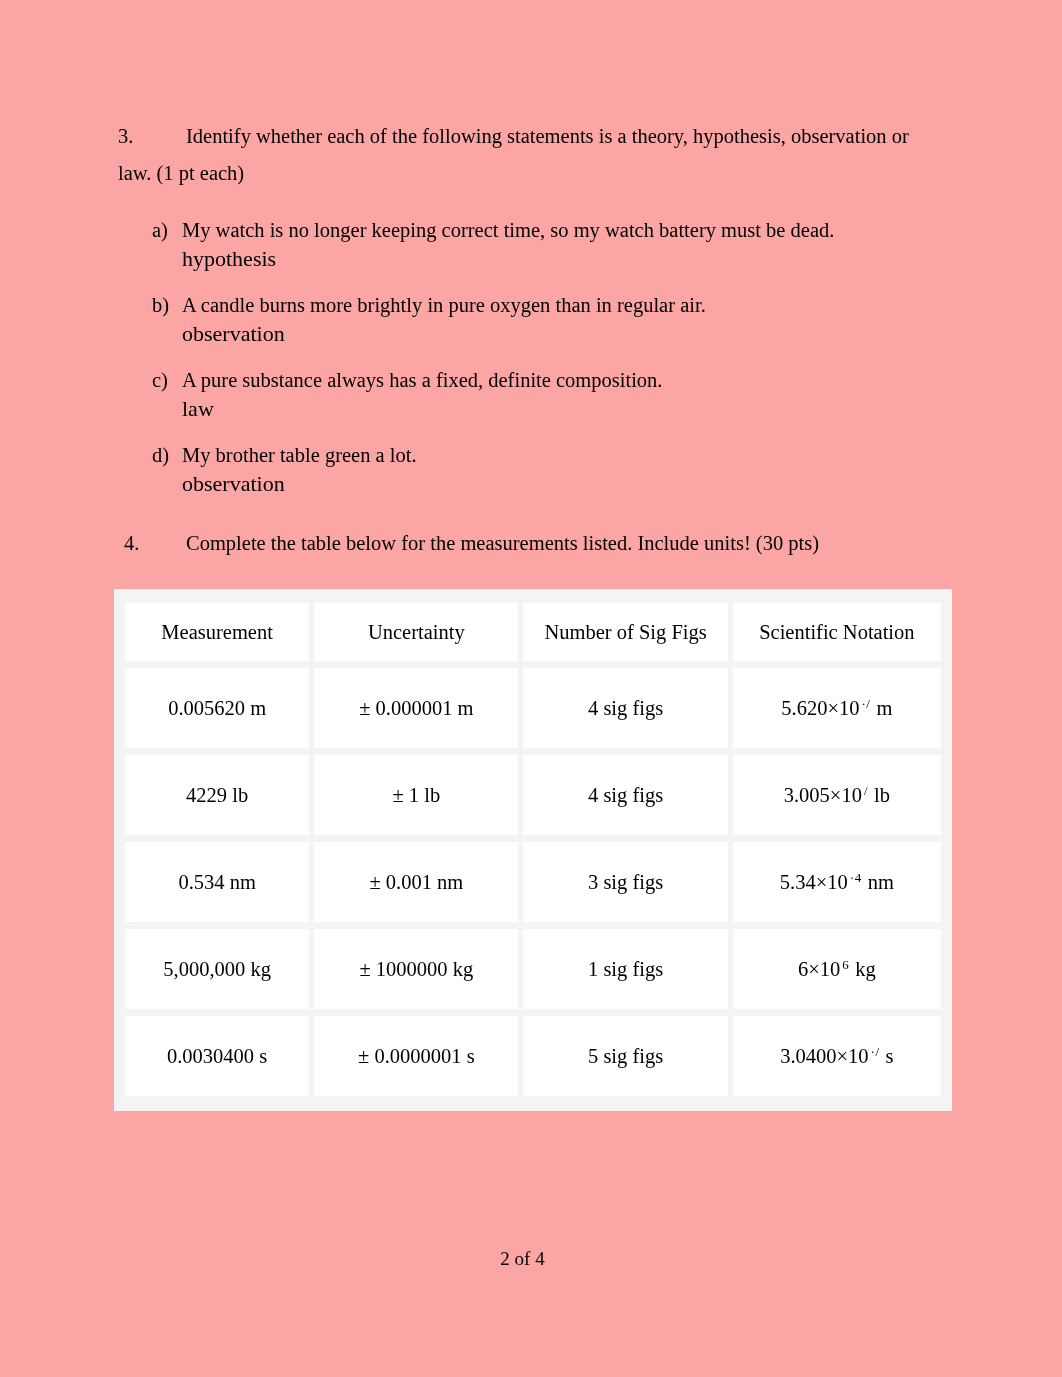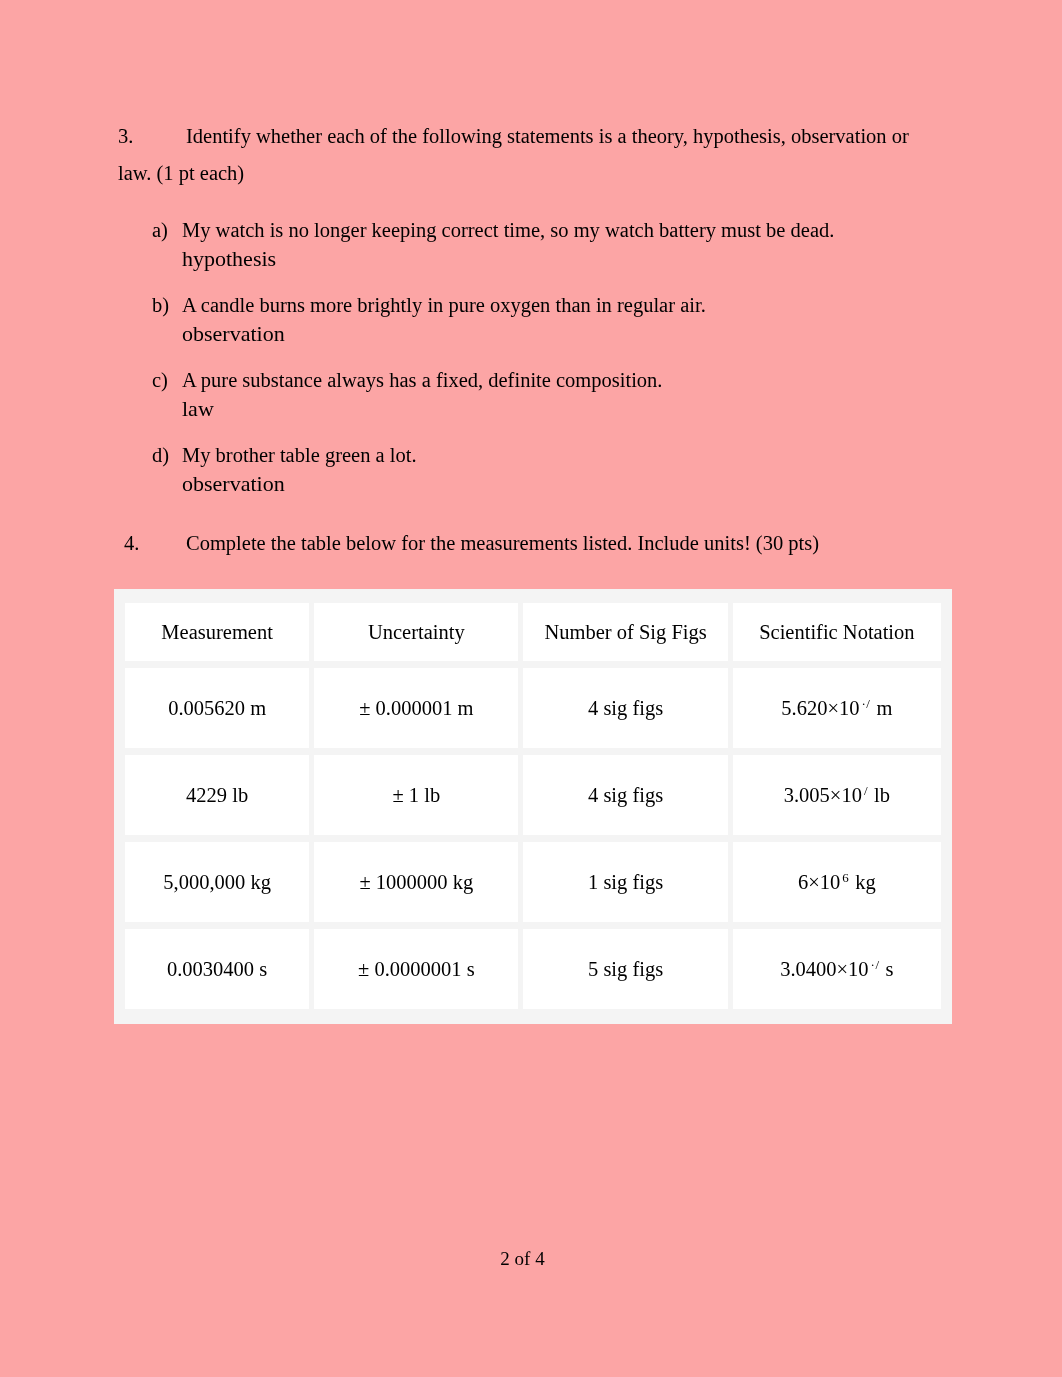--- a/index.html
+++ b/index.html
@@ -213,20 +213,26 @@
           <td><span class="sci"><span>5.620×10</span><span class="exp">·/</span><span class="unit">m</span></span></td>
         </tr>
 
         <tr>
           <td>4229 lb</td>
           <td>± 1 lb</td>
           <td>4 sig figs</td>
           <td><span class="sci"><span>3.005×10</span><span class="exp">/</span><span class="unit">lb</span></span></td>
         </tr>
 
+        <tr>
+          <td>0.534 nm</td>
+          <td>± 0.001 nm</td>
+          <td>3 sig figs</td>
+          <td><span class="sci"><span>5.34×10</span><span class="exp">·4</span><span class="unit">nm</span></span></td>
+        </tr>
 
         <tr>
           <td>5,000,000 kg</td>
           <td>± 1000000 kg</td>
           <td>1 sig figs</td>
           <td><span class="sci"><span>6×10</span><span class="exp">6</span><span class="unit">kg</span></span></td>
         </tr>
 
         <tr>
           <td>0.0030400 s</td>

